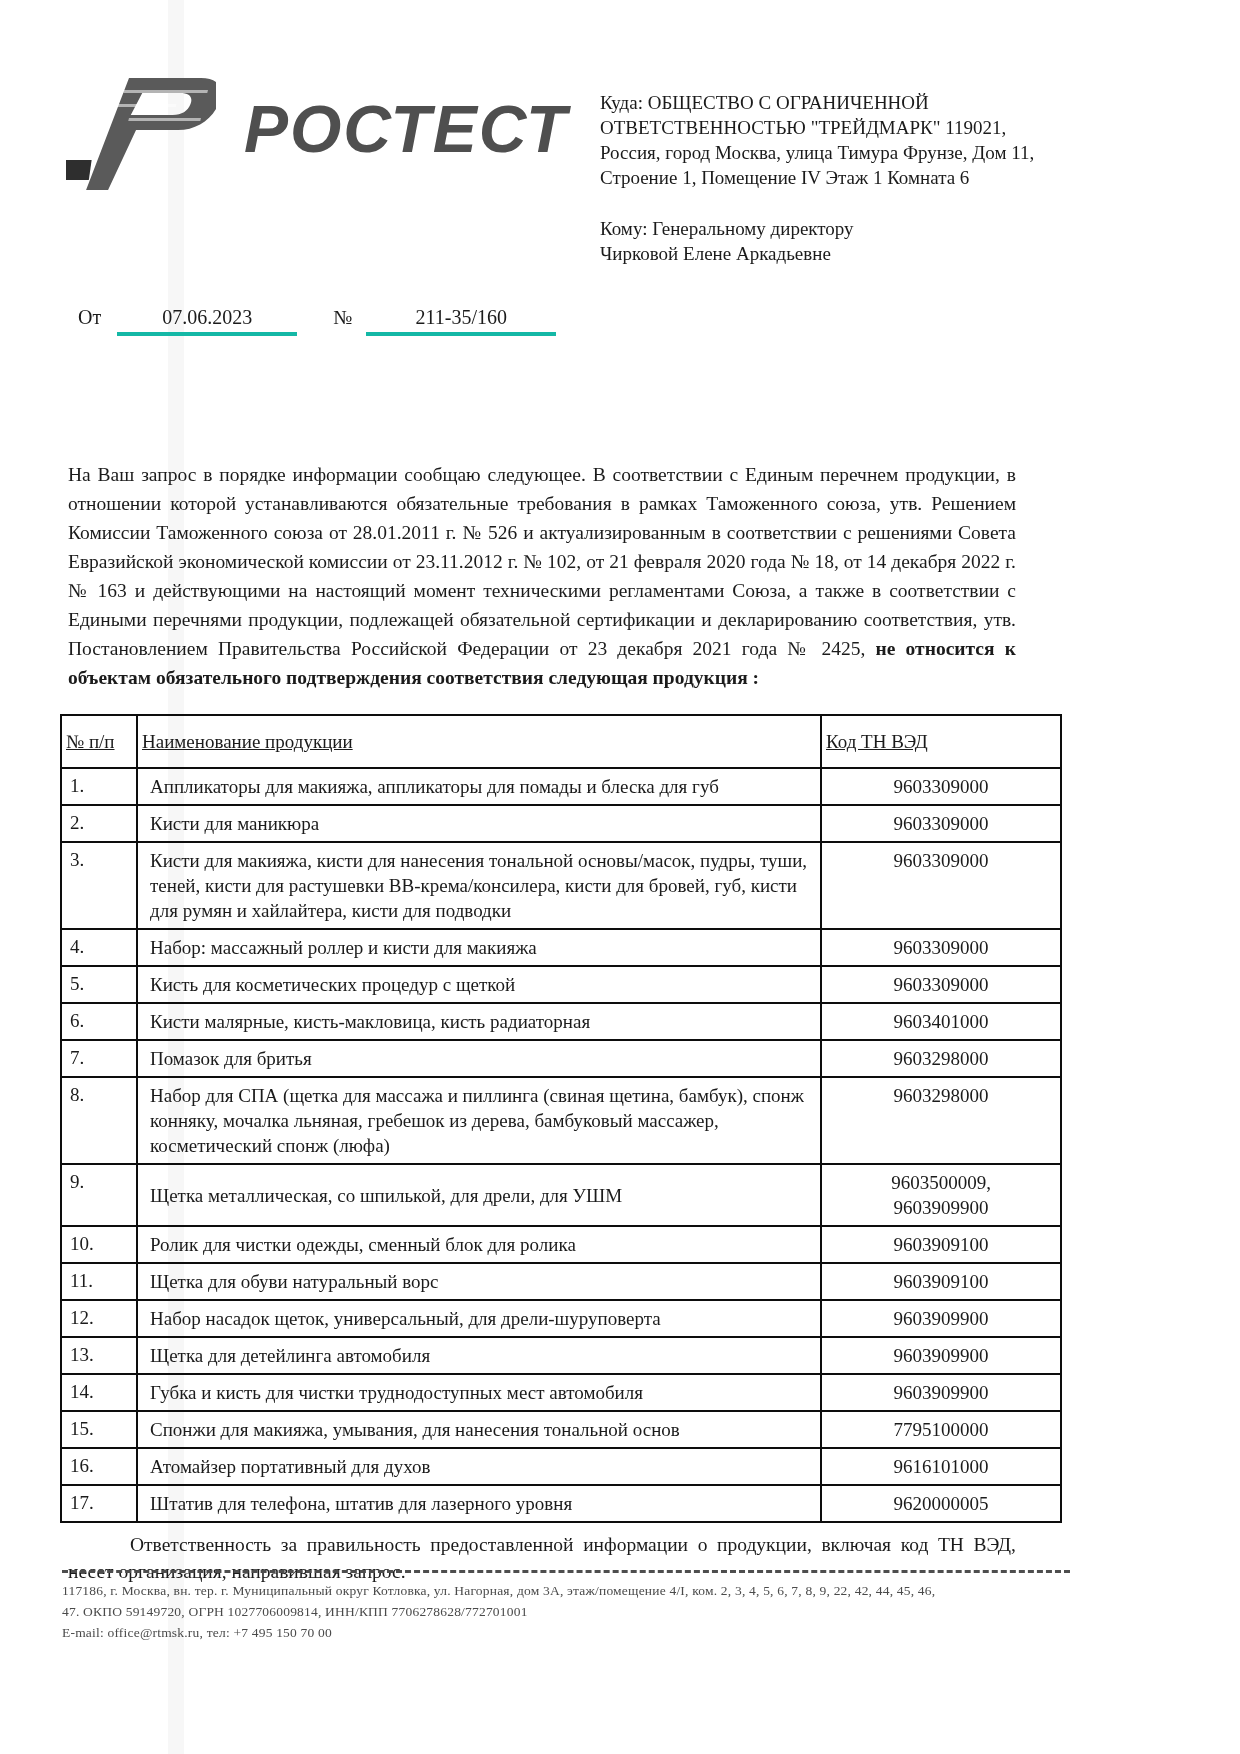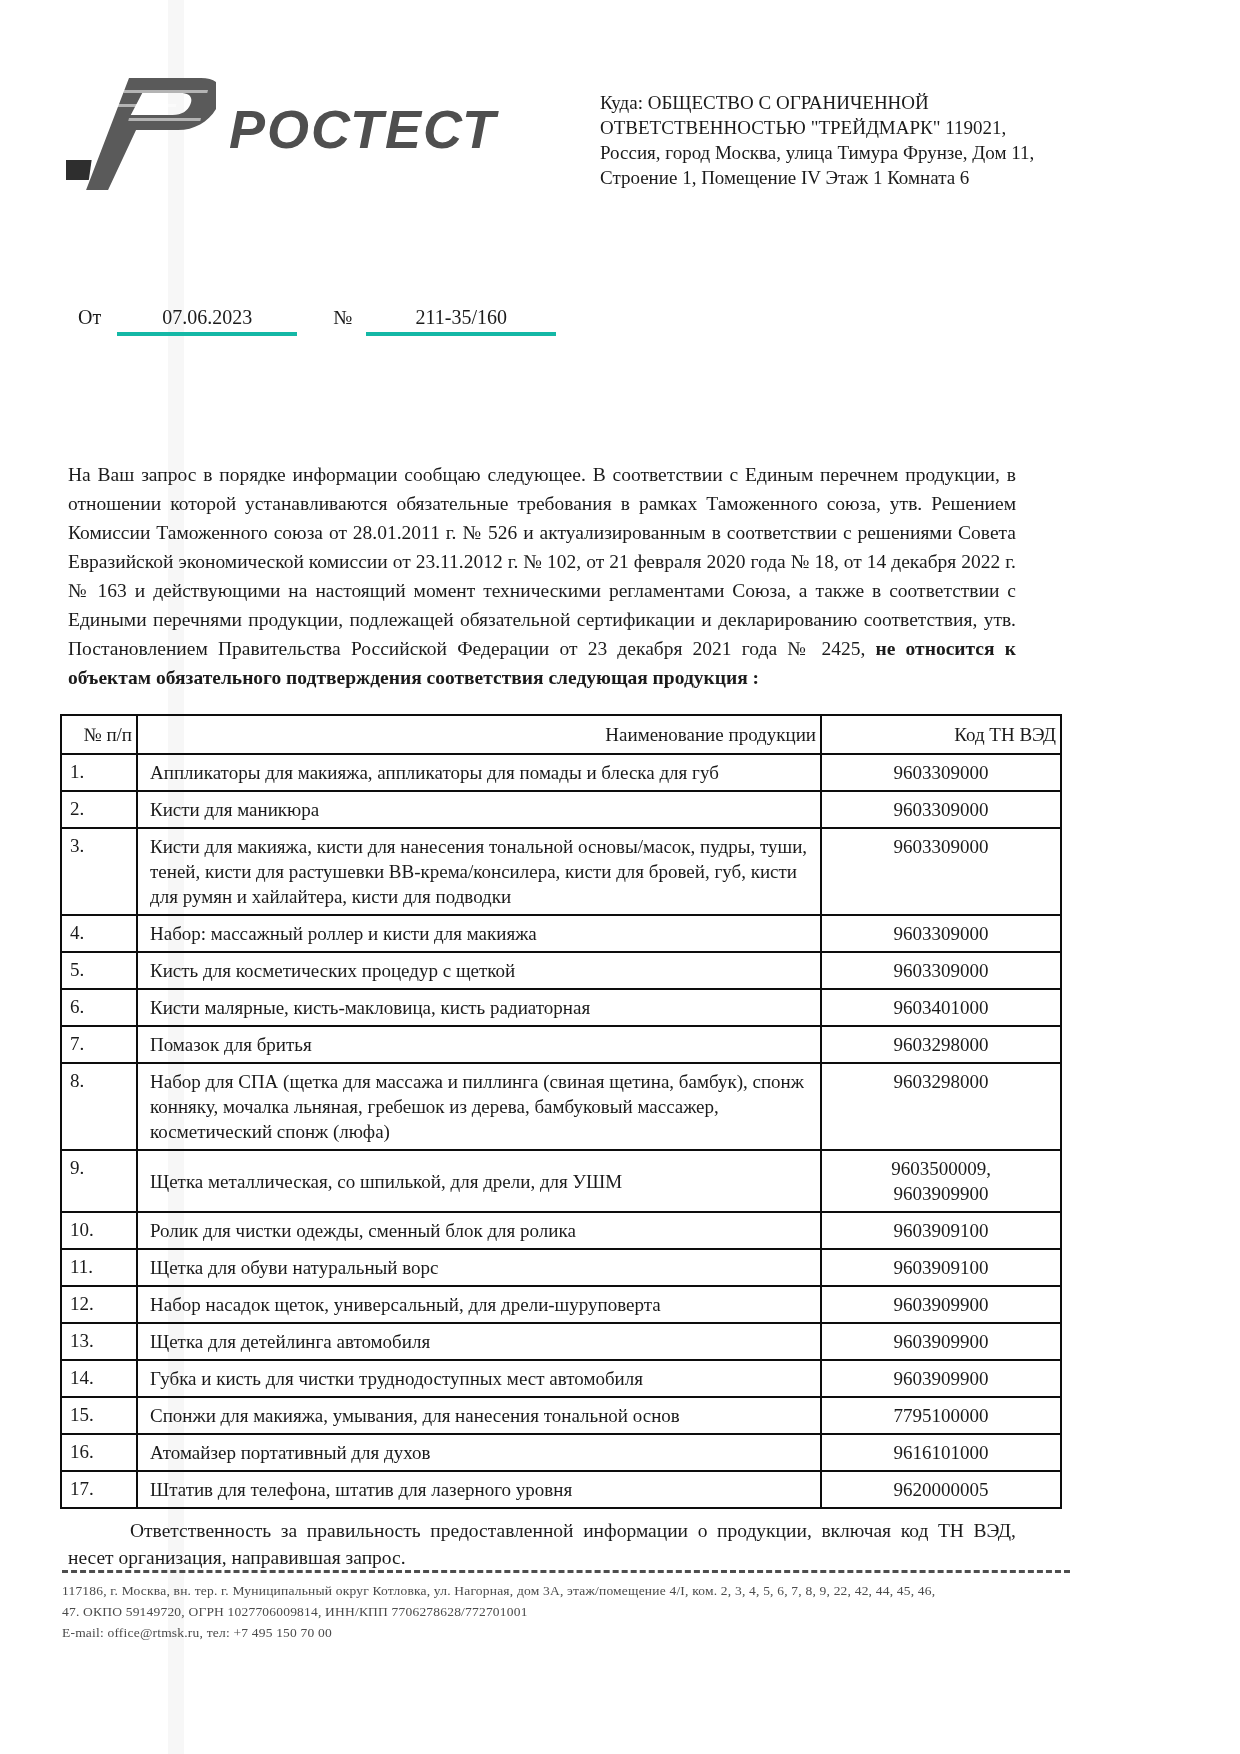--- a/index.html
+++ b/index.html
@@ -10,21 +10,21 @@
   }
   .scan-band {
     position:absolute; left:168px; top:0; width:16px; height:100%;
     background:rgba(60,60,60,0.045); pointer-events:none;
   }
   
   .logo { position:absolute; left:66px; top:72px; display:flex; align-items:center; }
   .logo-mark { width:150px; height:120px; flex:0 0 auto; }
   .logo-text {
     font-family:"Liberation Sans", sans-serif; font-weight:bold; font-style:italic;
-    font-size:54px; letter-spacing:2px; color:#4f4f4f; margin-left:13px; margin-top:-6px;
+    font-size:66px; letter-spacing:2px; color:#4f4f4f; margin-left:28px; margin-top:-6px;
   }
   
   .recipient { position:absolute; left:600px; top:90px; width:452px; font-size:19px; line-height:25px; }
   .recipient .blk { margin:0; }
   .recipient .attn { margin-top:26px; }
   
   .ref-line { position:absolute; left:78px; font-size:20px; display:flex; align-items:baseline; }
   .ref-from { top:306px; }
   .ref-reply { top:352px; }
   .ref-label { margin-right:16px; }
@@ -38,21 +38,21 @@
     position:absolute; left:68px; top:440px; width:948px;
     font-size:19.5px; line-height:29px; text-align:justify;
   }
   .body-par strong { font-weight:bold; }
   
   .lower { position:absolute; left:60px; top:714px; width:1000px; }
   table.products { border-collapse:collapse; width:1000px; table-layout:fixed; }
   table.products th, table.products td {
     border:2px solid #0d0d0d; font-size:19px; line-height:25px;
   }
-  table.products th { font-weight:normal; text-align:right; padding:6px 4px; }
+  table.products th { font-weight:normal; text-align:left; padding:13px 4px;text-decoration:underline; }
   col.c-num  { width:76px; }
   col.c-name { width:684px; }
   col.c-code { width:240px; }
   td.cell-num  { vertical-align:top; text-align:left; padding:4px 4px 4px 8px; }
   td.cell-name { vertical-align:middle; text-align:left; padding:5px 12px; }
   td.cell-code { vertical-align:top; text-align:center; padding:5px 6px; white-space:pre-line; }
   .closing {
     margin:8px 0 0 8px; width:948px; font-size:19.5px; line-height:27px;
     text-align:justify; text-indent:62px;
   }
@@ -79,20 +79,24 @@
         <rect x="24" y="30" width="60" height="3" fill="#ffffff" opacity="0.55"></rect>
         <rect x="40" y="44" width="72" height="3" fill="#ffffff" opacity="0.55"></rect>
       </g>
       <rect x="8" y="88" width="30" height="20" fill="#2e2e2e" transform="skewX(-8)"></rect>
     </svg>
     <span class="logo-text">РОСТЕСТ</span>
   </div>
 
   <div class="recipient">
     <p class="blk">Куда: ОБЩЕСТВО С ОГРАНИЧЕННОЙ ОТВЕТСТВЕННОСТЬЮ "ТРЕЙДМАРК" 119021, Россия, город Москва, улица Тимура Фрунзе, Дом 11, Строение 1, Помещение IV Этаж 1 Комната 6</p>
+    <p class="blk attn">
+      <span>Кому: Генеральному директору</span><br>
+      <span>Чирковой Елене Аркадьевне</span>
+    </p>
   </div>
 
   <div class="ref-line ref-from">
     <span class="ref-label">От</span>
     <span class="u u-date">07.06.2023</span>
     <span class="ref-label no-label">№</span>
     <span class="u u-num">211-35/160</span>
   </div>
 
   <p class="body-par">

